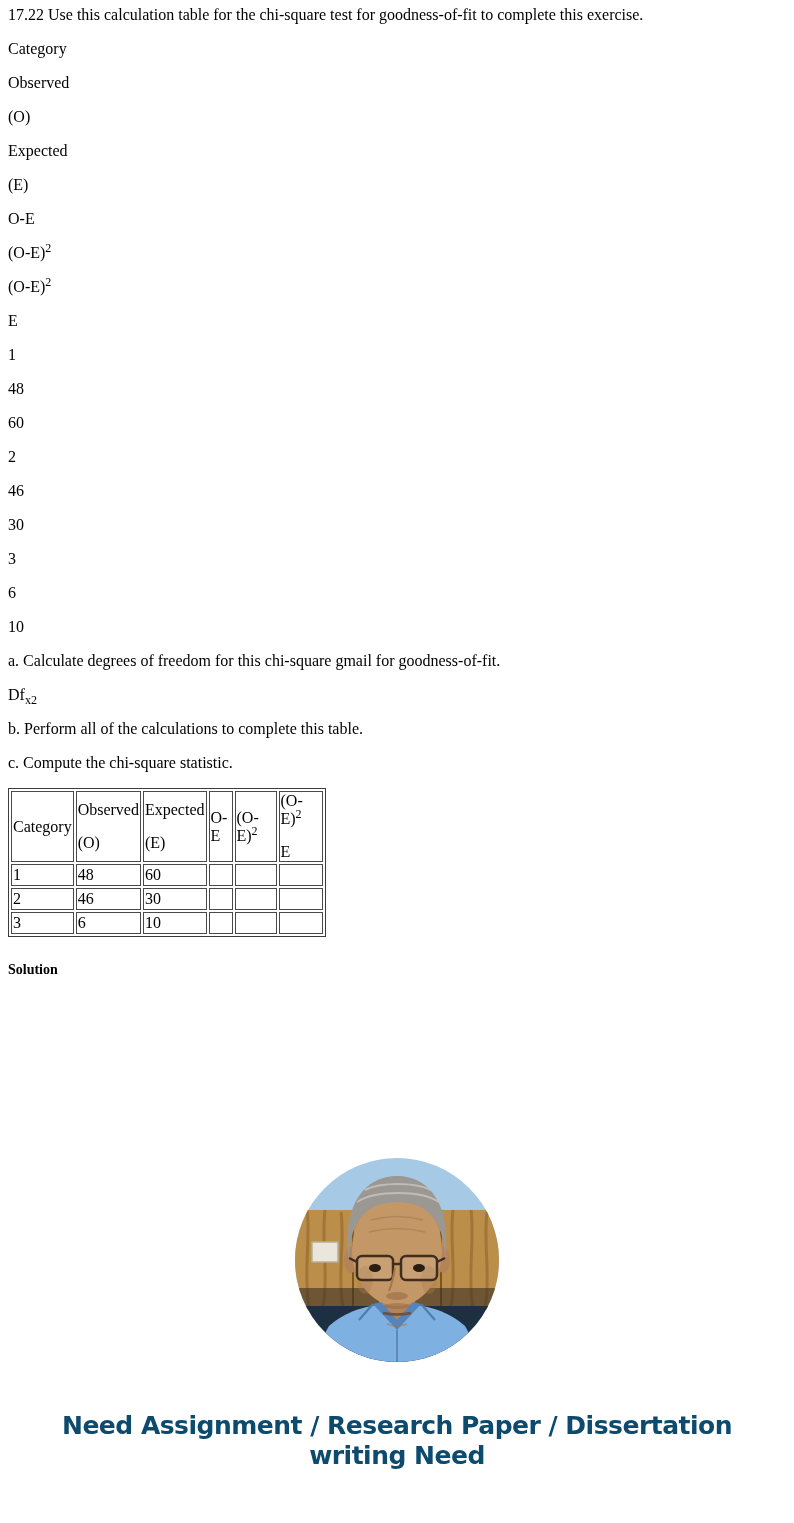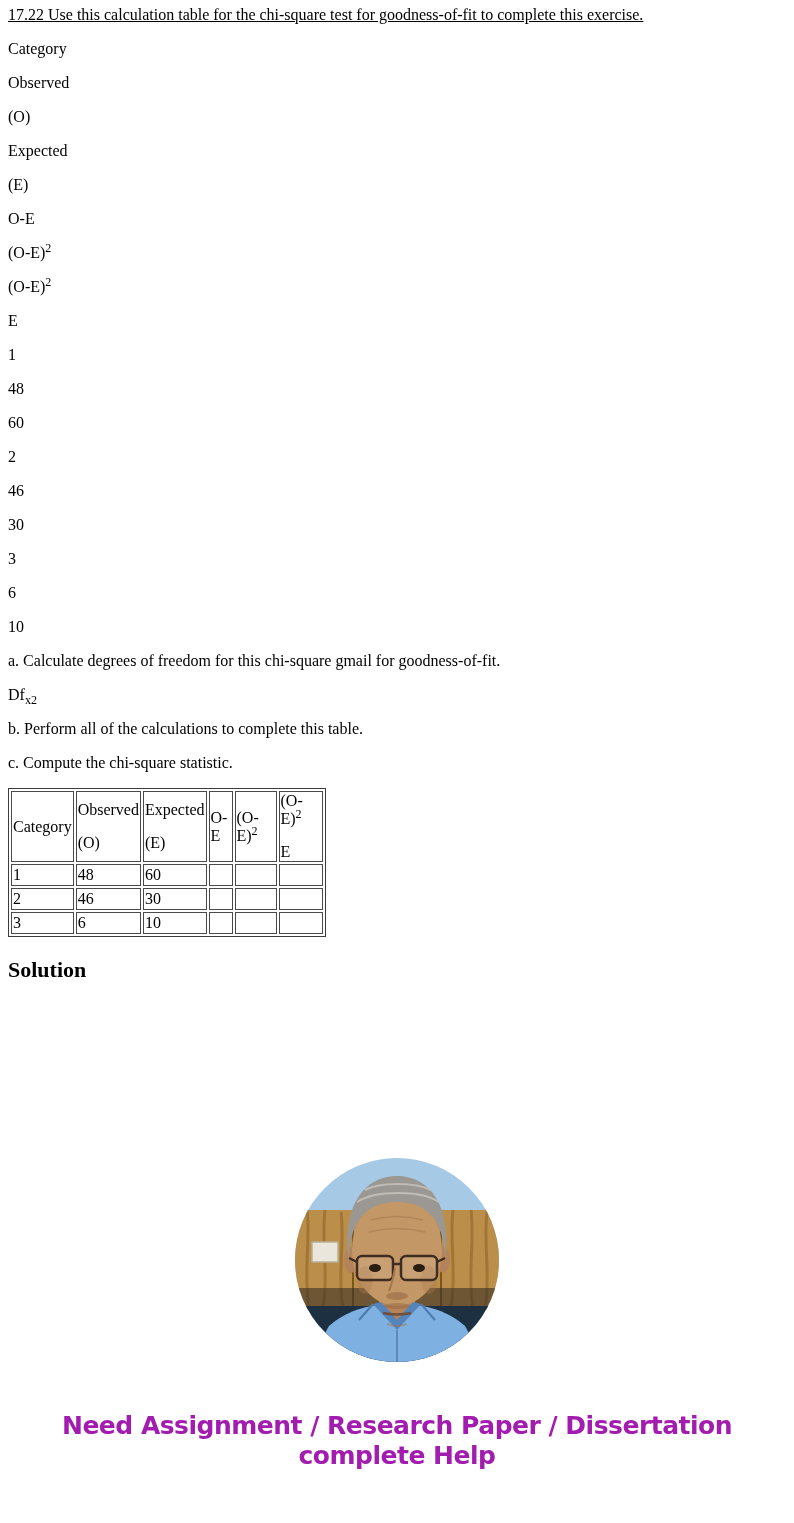--- a/index.html
+++ b/index.html
@@ -10,21 +10,21 @@
   body {
     width: 794px;
     min-height: 1523px;
     box-sizing: border-box;
     padding: 6px 8px 30px 8px;
     font-family: "Liberation Serif", serif;
     font-size: 16px;
     color: #000000;
   }
   p { margin: 16px 0; line-height: 18px; }
-  p.first { margin-top: 0; text-decoration: underline; }
+  p.first { margin-top: 0; }
   sup.sq { vertical-align: super; font-size: 12px; line-height: 0; }
   sub.sb { vertical-align: sub; font-size: 12px; line-height: 0; }
 
   table.calc {
     border-collapse: separate;
     border-spacing: 2px;
     border: 1px solid #3c3c3c;
     margin: 16px 0 8px 0;
   }
   table.calc td {
@@ -34,38 +34,38 @@
     line-height: 18px;
     background: #ffffff;
   }
   table.calc tr.hdr td { height: 54px; }
   table.calc tr.data td { height: 20px; }
   .cell-line2 { margin-top: 15px; }
 
   p.solution {
     margin-top: 24px;
     font-weight: bold;
-    font-size: 22px;
+    font-size: 14px;
   }
 
   .avatar-wrap {
     margin-top: 179px;
     text-align: center;
   }
   .avatar-wrap svg { display: inline-block; }
 
   .footer {
     margin-top: 45px;
     text-align: center;
     font-family: "DejaVu Sans", sans-serif;
     font-weight: bold;
     font-size: 25px;
     line-height: 30px;
     letter-spacing: -0.5px;
-    color: #a21caf;
+    color: #0c4a6e;
   }
 </style>
 </head>
 <body>
 
 <p class="first">17.22 Use this calculation table for the chi-square test for goodness-of-fit to complete this exercise.</p>
 
 <p>Category</p>
 <p>Observed</p>
 <p>(O)</p>
@@ -203,14 +203,14 @@
       <ellipse cx="102" cy="138" rx="11" ry="4" fill="#9a6a42" opacity="0.6"></ellipse>
       <ellipse cx="102" cy="148" rx="13" ry="3" fill="#8a5f3e" opacity="0.4"></ellipse>
       <path d="M88,155 Q102,158 116,155" stroke="#70503a" stroke-width="2.5" fill="none"></path>
       <path d="M92,166 Q102,170 112,166" stroke="#a3774c" stroke-width="1.5" fill="none" opacity="0.6"></path>
     </g>
   </svg>
 </div>
 
 <div class="footer">
   <div>Need Assignment / Research Paper / Dissertation</div>
-  <div>complete Help</div>
+  <div>writing Need</div>
 </div>
 
 </body></html>

